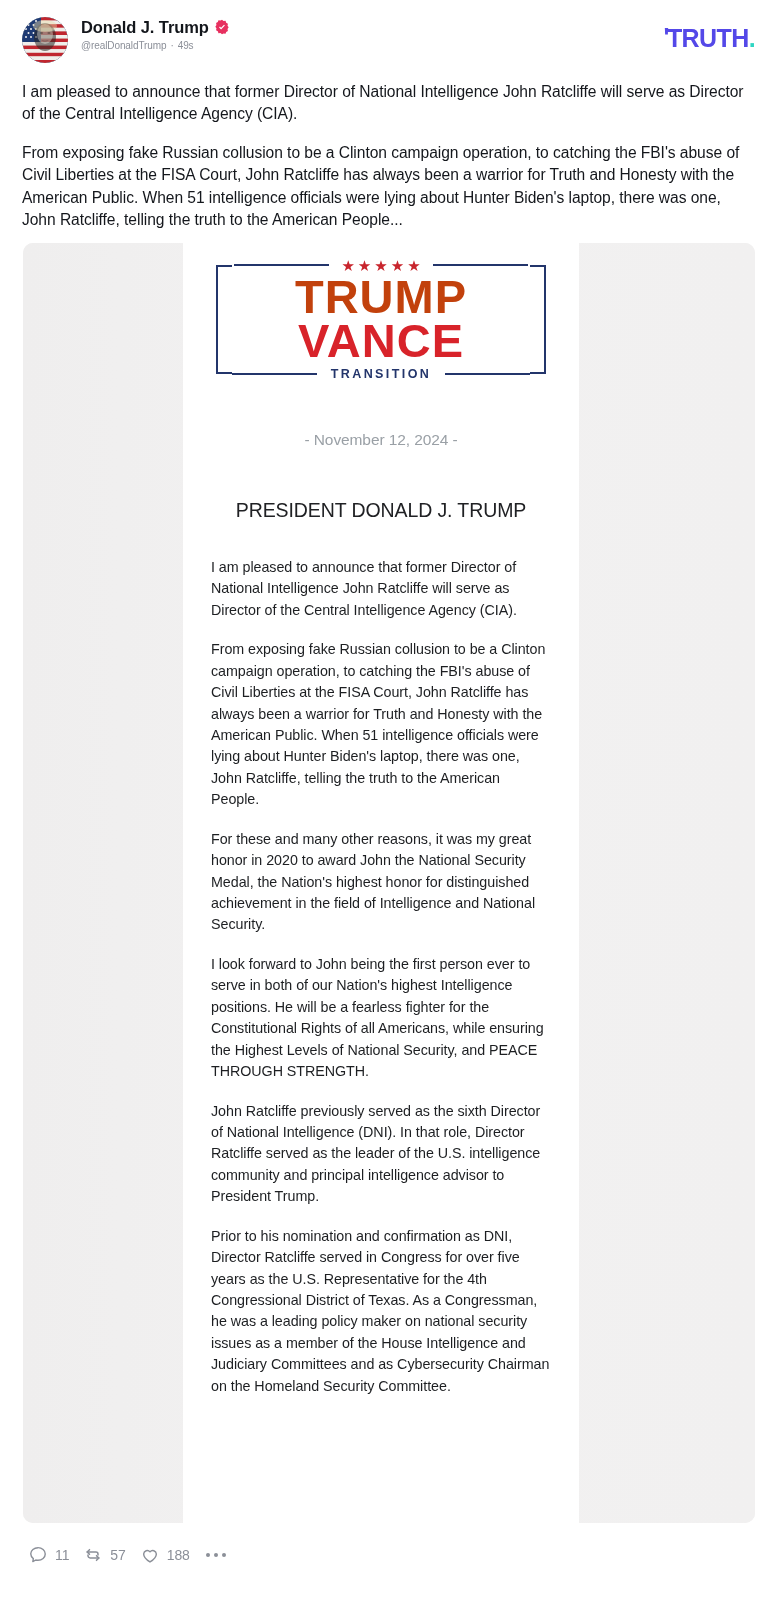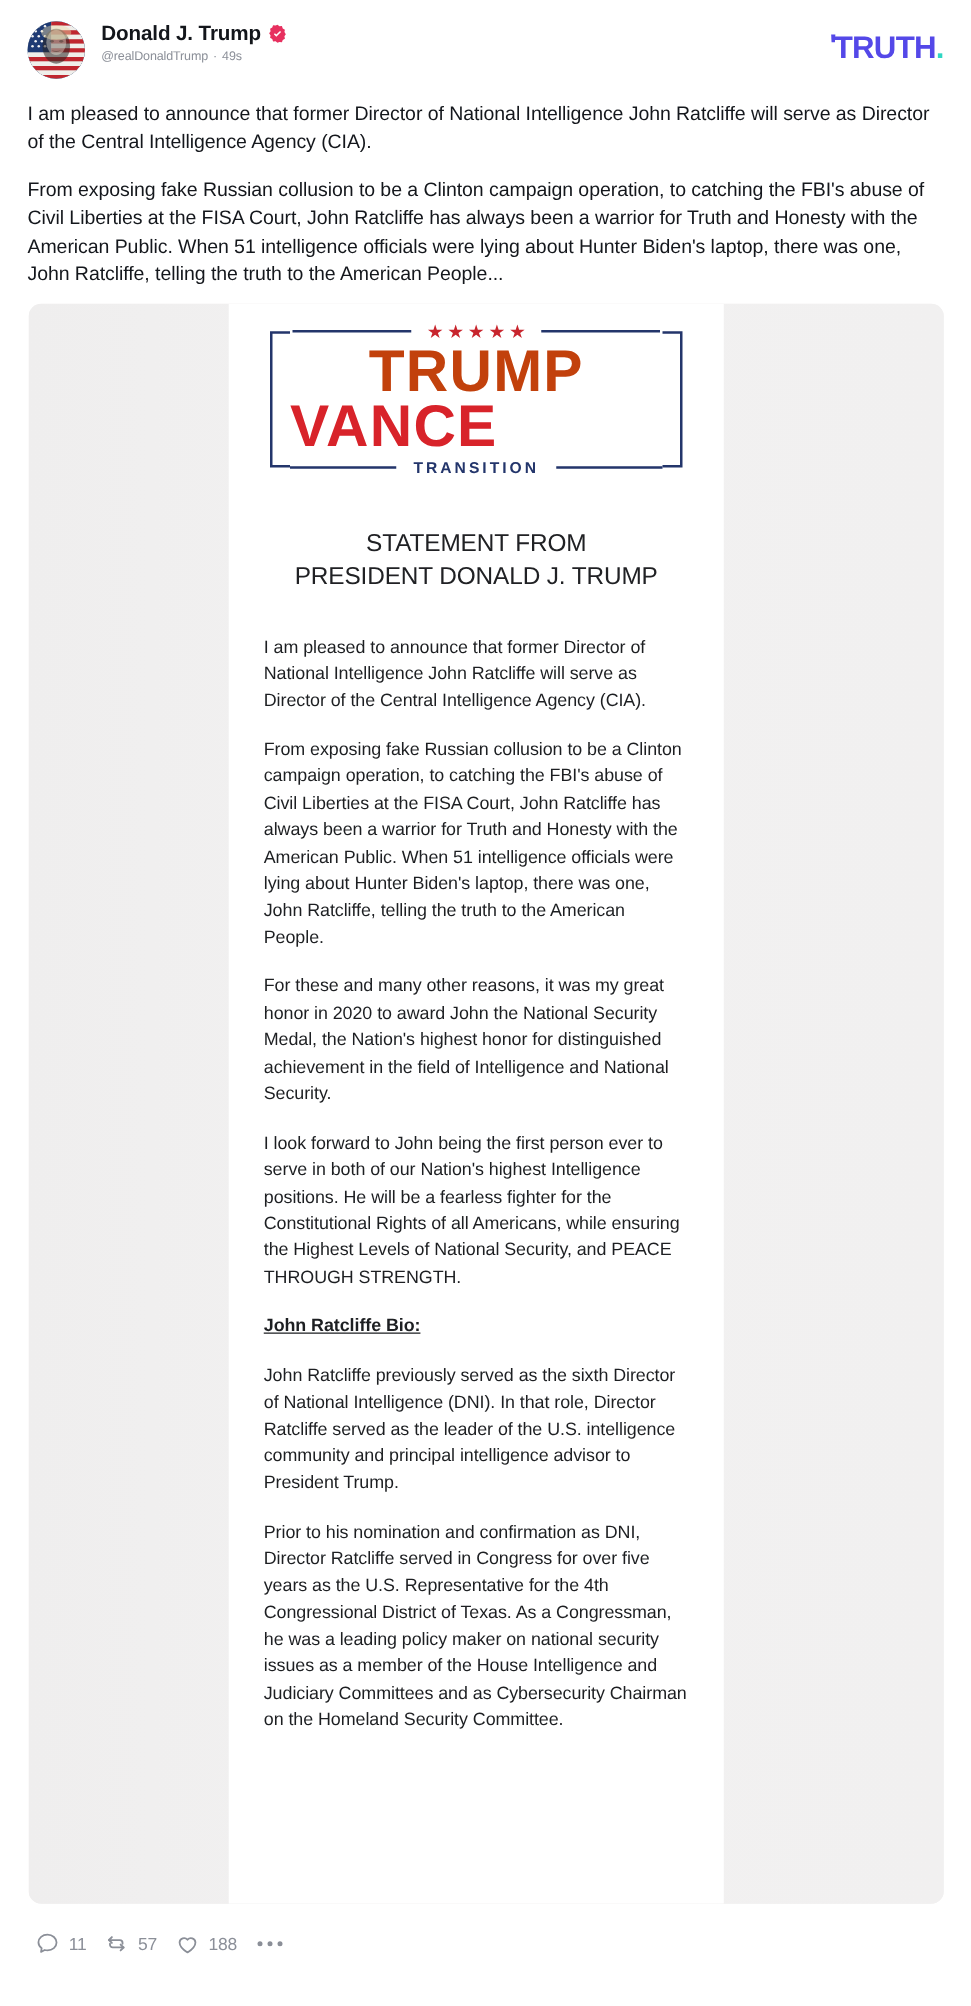--- a/index.html
+++ b/index.html
@@ -180,21 +180,21 @@
   .tv-trump {
     text-align: center;
     font-family: "Liberation Sans", sans-serif;
     font-weight: bold;
     font-size: 47px;
     line-height: 0.93;
     color: #c2410c;
     letter-spacing: 1px;
   }
   .tv-vance {
-    text-align: left;
+    text-align: center;
     font-family: "Liberation Sans", sans-serif;
     font-weight: bold;
     font-size: 47px;
     line-height: 0.95;
     color: #d8232a;
     letter-spacing: 1px;
   }
   .tv-bottom-row {
     display: flex;
     align-items: center;
@@ -394,32 +394,31 @@
           <div class="tv-trump">TRUMP</div>
           <div class="tv-vance">VANCE</div>
           <div class="tv-bottom-row">
             <span class="tv-rule"></span>
             <span class="tv-transition">TRANSITION</span>
             <span class="tv-rule"></span>
           </div>
         </div>
       </div>
 
+      <div class="doc-date">- November 12, 2024 -</div>
 
       <div class="doc-title">
-        <div>STATEMENT FROM</div>
         <div>PRESIDENT DONALD J. TRUMP</div>
       </div>
 
       <div class="doc-text">
         <p>I am pleased to announce that former Director of National Intelligence John Ratcliffe will serve as Director of the Central Intelligence Agency (CIA).</p>
         <p>From exposing fake Russian collusion to be a Clinton campaign operation, to catching the FBI's abuse of Civil Liberties at the FISA Court, John Ratcliffe has always been a warrior for Truth and Honesty with the American Public. When 51 intelligence officials were lying about Hunter Biden's laptop, there was one, John Ratcliffe, telling the truth to the American People.</p>
         <p>For these and many other reasons, it was my great honor in 2020 to award John the National Security Medal, the Nation's highest honor for distinguished achievement in the field of Intelligence and National Security.</p>
         <p>I look forward to John being the first person ever to serve in both of our Nation's highest Intelligence positions. He will be a fearless fighter for the Constitutional Rights of all Americans, while ensuring the Highest Levels of National Security, and PEACE THROUGH STRENGTH.</p>
-        <p class="doc-heading">John Ratcliffe Bio:</p>
         <p>John Ratcliffe previously served as the sixth Director of National Intelligence (DNI). In that role, Director Ratcliffe served as the leader of the U.S. intelligence community and principal intelligence advisor to President Trump.</p>
         <p>Prior to his nomination and confirmation as DNI, Director Ratcliffe served in Congress for over five years as the U.S. Representative for the 4th Congressional District of Texas. As a Congressman, he was a leading policy maker on national security issues as a member of the House Intelligence and Judiciary Committees and as Cybersecurity Chairman on the Homeland Security Committee.</p>
       </div>
     </div>
   </div>
 
   <div class="action-bar">
 
     <div class="action-item">
       <span>

